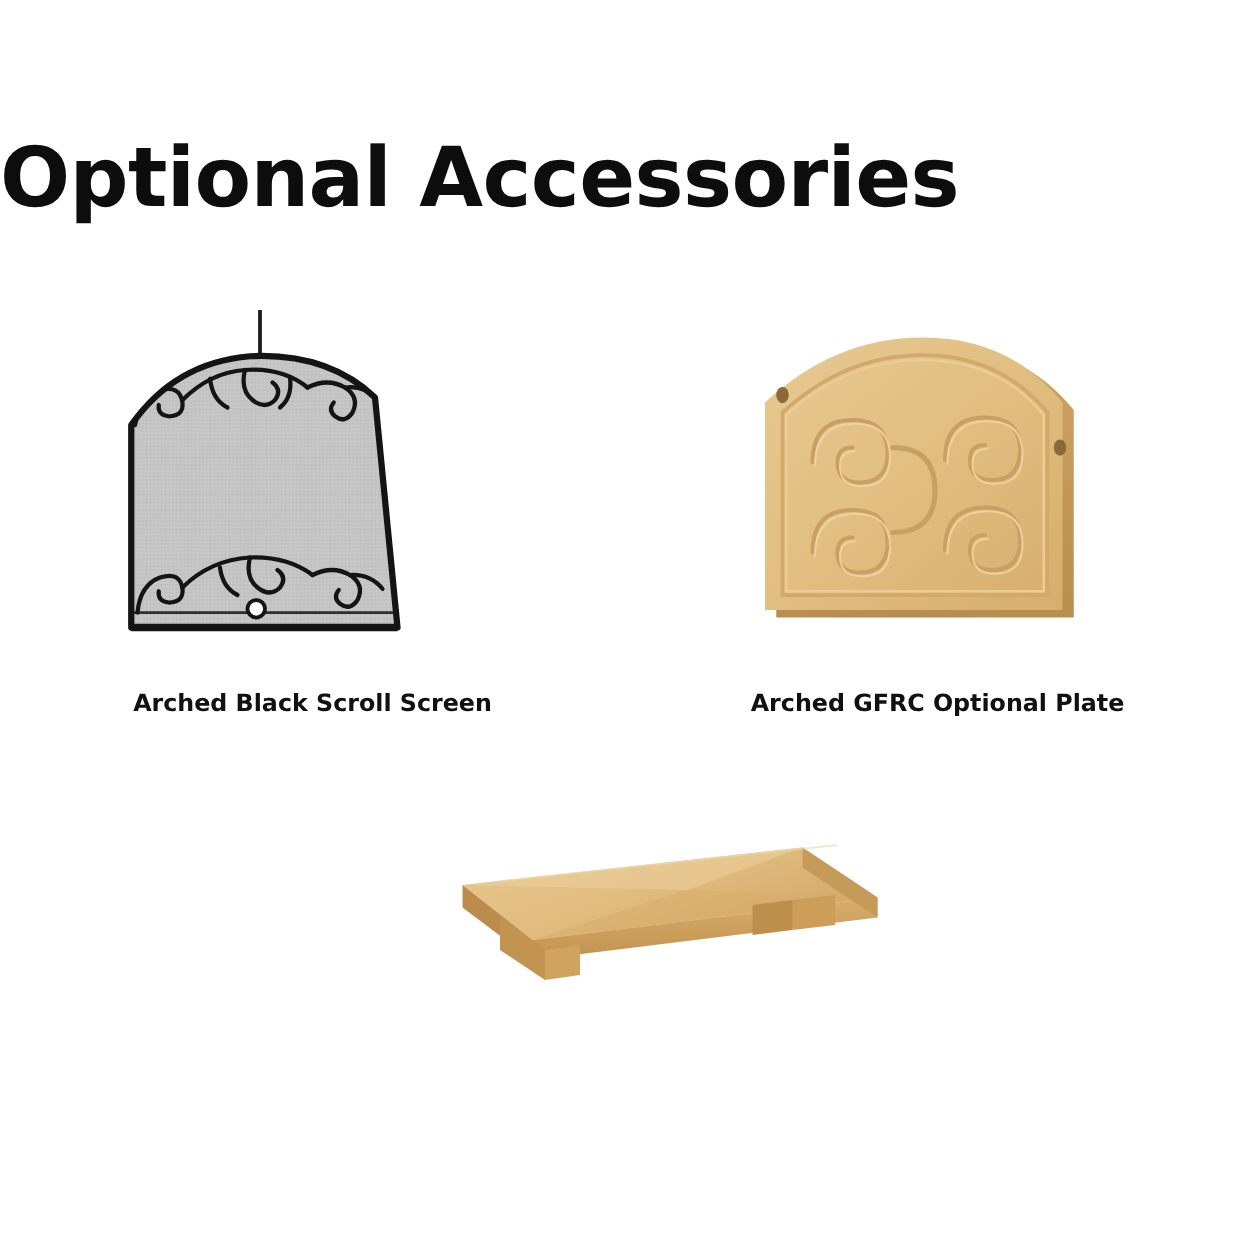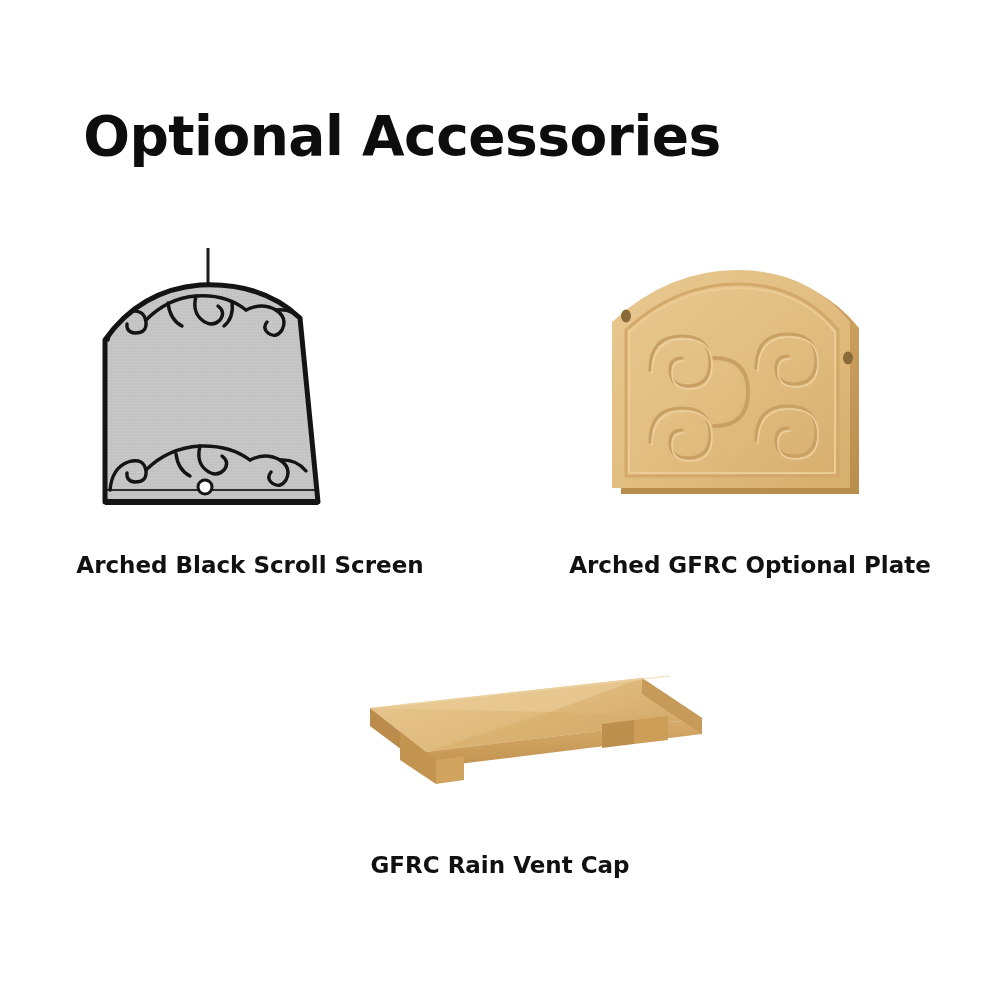--- a/index.html
+++ b/index.html
@@ -17,38 +17,38 @@
     position: relative;
     width: 1000px;
     height: 1000px;
     box-sizing: border-box;
   }
   .page-title {
     position: absolute;
     top: 104px;
     left: 0;
     width: 804px;
-    text-align: center;
-    font-size: 55px;
+    text-align: left;
+    font-size: 66px;
     font-weight: bold;
     color: #0d0d0d;
     letter-spacing: -0.5px;
     font-family: "DejaVu Sans", sans-serif;
   }
 
   
   .item {
     position: absolute;
   }
   .item-caption {
     position: absolute;
     left: 0;
     width: 100%;
     text-align: center;
-    font-size: 23px;
+    font-size: 19px;
     font-weight: bold;
     color: #111111;
     font-family: "DejaVu Sans", sans-serif;
   }
 
   
   #item-screen  { left: 0px;   top: 240px; width: 500px; height: 360px; }
   #item-plate   { left: 500px; top: 240px; width: 500px; height: 360px; }
   #item-vent    { left: 250px; top: 660px; width: 500px; height: 240px; }
 
@@ -200,16 +200,15 @@
         <path d="M392 18 L452 58 L452 74 L392 34 Z" fill="#c69a58"></path>
 
         <path d="M150 72 L186 100 L186 124 L150 100 Z" fill="#c2944f"></path>
         <path d="M186 100 L214 96 L214 120 L186 124 Z" fill="#d0a35e"></path>
         <path d="M384 60 L418 56 L418 80 L384 84 Z" fill="#cc9e58"></path>
         <path d="M352 64 L384 60 L384 84 L352 88 Z" fill="#bd8f4c"></path>
 
         <line x1="150" y1="45" x2="420" y2="16" stroke="#f0d6a8" stroke-width="1.5" opacity="0.6"></line>
       </svg>
     </div>
-    <div class="item-caption">GFRC Rain Vent Cap</div>
   </div>
 
 </div>
 
 </body></html>

